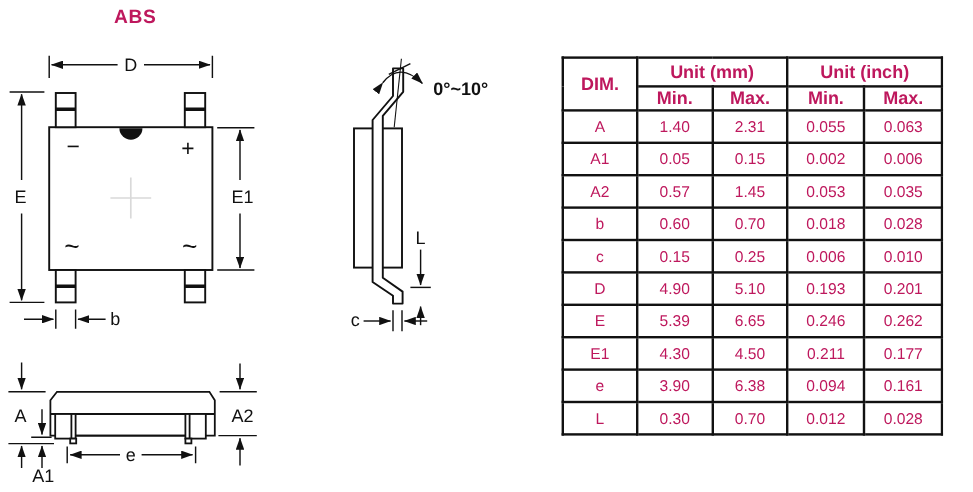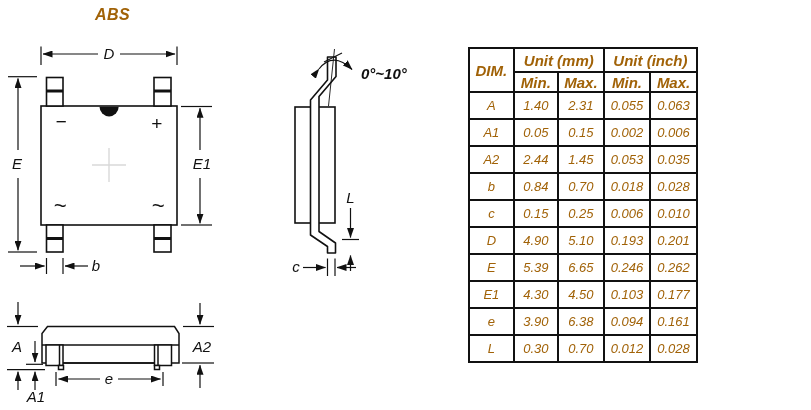--- a/index.html
+++ b/index.html
@@ -1,17 +1,17 @@
 <!DOCTYPE html>
 <html><head>
 <meta charset="utf-8">
 <style>
   html,body{margin:0;padding:0;background:#fff;}
-  .canvas{position:relative;width:698px;height:410px;background:#fff;overflow:hidden;
-          font-family:"Liberation Sans",sans-serif;color:#a16207;font-style:italic;}
+  .canvas{position:relative;width:786px;height:410px;background:#fff;overflow:hidden;
+          font-family:"Liberation Sans",sans-serif;color:#be185d;}
   .page-title{position:absolute;left:95px;top:6px;font-size:16px;font-weight:bold;letter-spacing:.5px;}
   .dia{position:absolute;}
   .dia text{font-family:"Liberation Sans",sans-serif;fill:#111;stroke:none;}
   .dim-label{font-size:15px;}
   .angle-label{font-size:15px;font-weight:600;}
   .mark{font-size:19px;}
   .tilde{font-size:22px;}
   
   .dim-table{position:absolute;left:468px;top:47px;border-collapse:collapse;table-layout:fixed;background:#fff;}
   .dim-table th,.dim-table td{border:2px solid #111;text-align:center;vertical-align:middle;padding:0;}
@@ -207,28 +207,28 @@
       </tr>
       <tr>
         <td>A1</td>
         <td>0.05</td>
         <td>0.15</td>
         <td>0.002</td>
         <td>0.006</td>
       </tr>
       <tr>
         <td>A2</td>
-        <td>2.44</td>
+        <td>0.57</td>
         <td>1.45</td>
         <td>0.053</td>
         <td>0.035</td>
       </tr>
       <tr>
         <td>b</td>
-        <td>0.84</td>
+        <td>0.60</td>
         <td>0.70</td>
         <td>0.018</td>
         <td>0.028</td>
       </tr>
       <tr>
         <td>c</td>
         <td>0.15</td>
         <td>0.25</td>
         <td>0.006</td>
         <td>0.010</td>
@@ -244,21 +244,21 @@
         <td>E</td>
         <td>5.39</td>
         <td>6.65</td>
         <td>0.246</td>
         <td>0.262</td>
       </tr>
       <tr>
         <td>E1</td>
         <td>4.30</td>
         <td>4.50</td>
-        <td>0.103</td>
+        <td>0.211</td>
         <td>0.177</td>
       </tr>
       <tr>
         <td>e</td>
         <td>3.90</td>
         <td>6.38</td>
         <td>0.094</td>
         <td>0.161</td>
       </tr>
       <tr>

